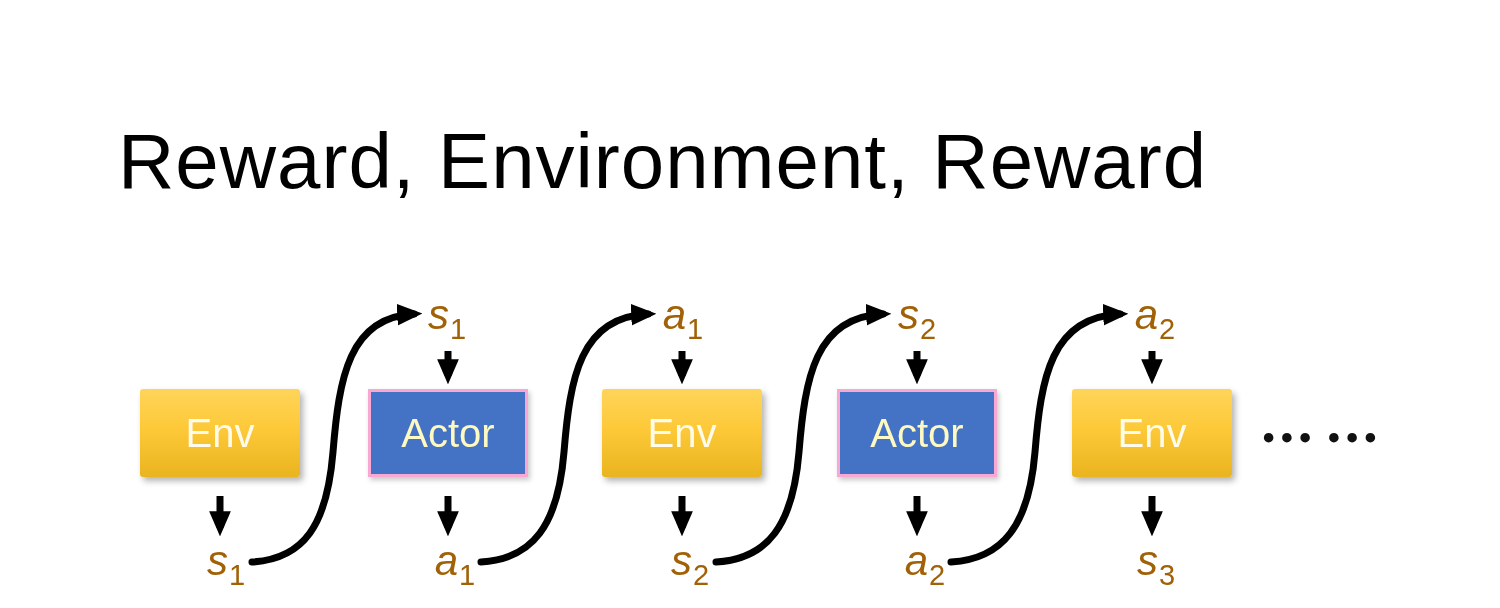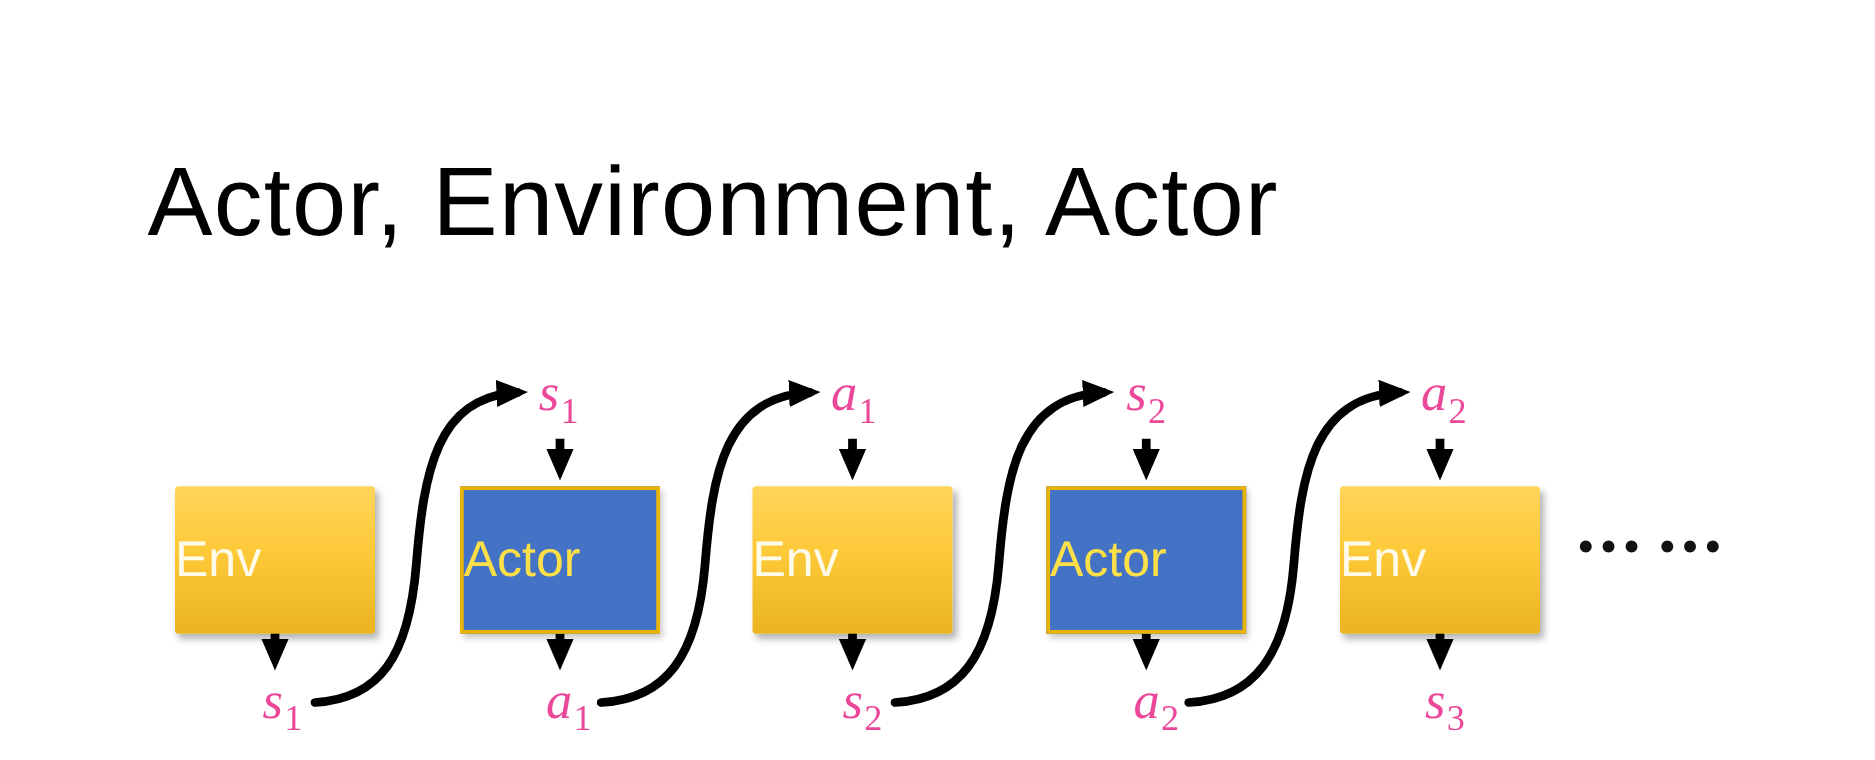--- a/index.html
+++ b/index.html
@@ -26,47 +26,48 @@
   }
   .arrow-layer {
     position: absolute;
     left: 0; top: 0;
     width: 1500px; height: 608px;
   }
   .box {
     position: absolute;
     top: 389px;
     width: 160px;
-    height: 118px;
+    height: 88px;
     display: flex;
     align-items: center;
+    justify-content: center;
     font-size: 40px;
     line-height: 1;
     box-sizing: border-box;
   }
   .box.env {
     background: linear-gradient(180deg, #FFD45A 0%, #FDC938 45%, #E9B41F 100%);
     color: #FFFBEA;
     border-radius: 3px;
     box-shadow: 3px 4px 6px rgba(0,0,0,0.30);
   }
   .box.actor {
     background: #4472C4;
-    border: 3px solid #eab308;
-    color: #fde047;
+    border: 3px solid #f9a8d4;
+    color: #fef9c3;
     box-shadow: 2px 3px 5px rgba(0,0,0,0.22);
   }
   .mlabel {
     position: absolute;
     transform: translateX(-50%);
-    font-family: Liberation Serif, serif;
+    font-family: Liberation Sans, sans-serif;
     font-style: italic;
     font-size: 42px;
     line-height: 1;
-    color: #ec4899;
+    color: #a16207;
     white-space: nowrap;
   }
   .mlabel .sub {
     font-style: normal;
     font-size: 29px;
     vertical-align: -10px;
     margin-left: 1px;
   }
   .mlabel.top { top: 294px; }
   .mlabel.bottom { top: 540px; }
@@ -81,21 +82,21 @@
     color: #111111;
     line-height: 1;
     white-space: nowrap;
   }
 </style>
 </head>
 <body>
 
 <div class="stage">
 
-  <h1 class="slide-title">Actor, Environment, Actor</h1>
+  <h1 class="slide-title">Reward, Environment, Reward</h1>
 
   <svg class="arrow-layer" viewBox="0 0 1500 608" xmlns="http://www.w3.org/2000/svg">
     <defs>
       <marker id="ah" markerUnits="strokeWidth" markerWidth="3.6" markerHeight="3.1" refX="2.4" refY="1.55" orient="auto">
         <path d="M0,0 L3.6,1.55 L0,3.1 Z" fill="#000000"></path>
       </marker>
     </defs>
 
     <path d="M 252 562 C 304 559, 327 525, 333 452 C 339 378, 349 317, 414 314" fill="none" stroke="#000000" stroke-width="7" stroke-linecap="round" marker-end="url(#ah)"></path>
     <path d="M 481 562 C 533 559, 558 525, 564 452 C 570 378, 580 317, 648 314" fill="none" stroke="#000000" stroke-width="7" stroke-linecap="round" marker-end="url(#ah)"></path>

